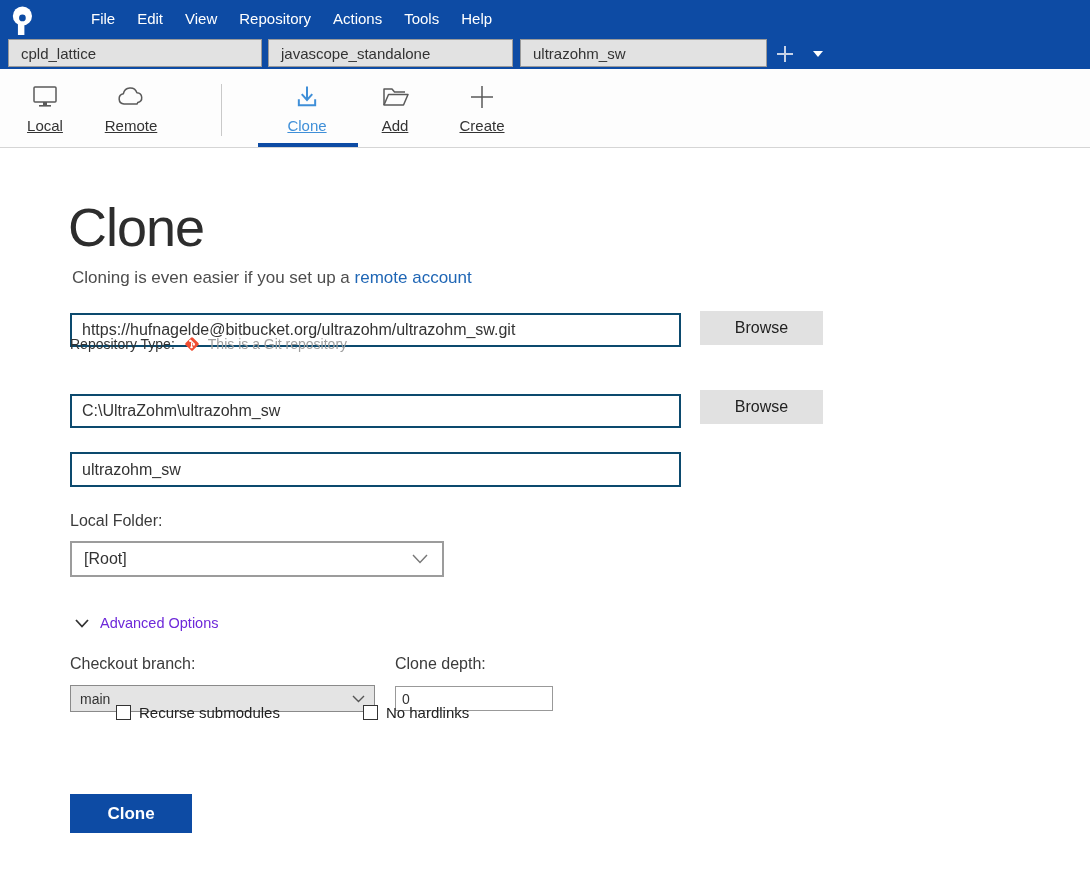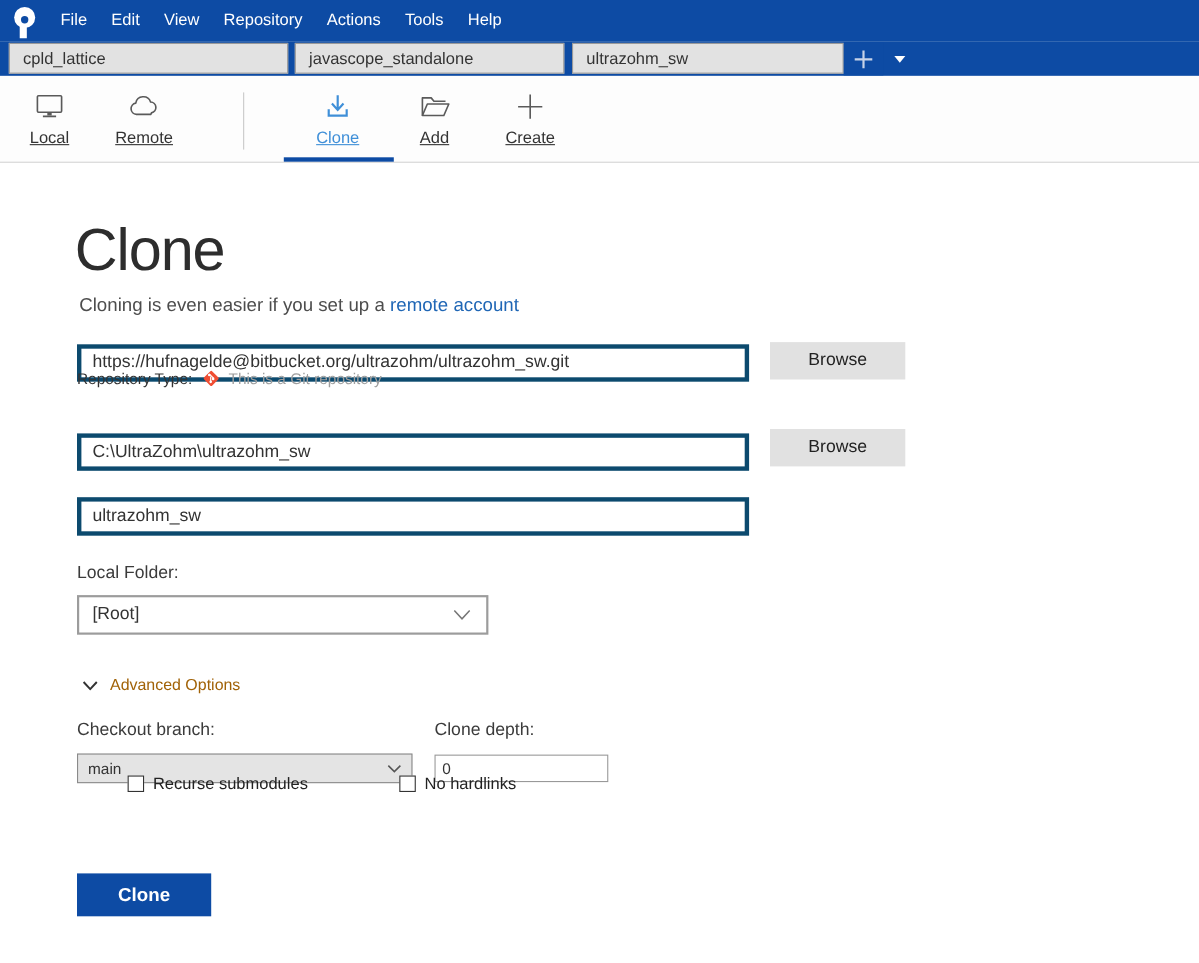--- a/index.html
+++ b/index.html
@@ -1,21 +1,21 @@
 <!DOCTYPE html>
 <html><head>
 <meta charset="utf-8">
 <style>
   * { margin:0; padding:0; box-sizing:border-box; }
   html,body { background:#fff; }
   body { font-family:"Liberation Sans","DejaVu Sans",sans-serif; }
   #app { position:relative; width:1090px; height:875px; background:#fff; overflow:hidden; }
 
   
-  .menubar { position:absolute; left:0; top:0; width:1090px; height:38px; background:#0d4ba4; display:flex; align-items:center; }
+  .menubar { position:absolute; left:0; top:0; width:1090px; height:38px; background:#0d4ba4; display:flex; align-items:center;padding-left:36px; }
   .logo { position:absolute; left:9px; top:5px; width:28px; height:30px; }
   .menu-items { display:flex; margin-left:44px; }
   .menu-item { color:#fff; font-size:15px; padding:0 11px; line-height:38px; cursor:default; }
 
   
   .tabbar { position:absolute; left:0; top:38px; width:1090px; height:31px; background:#0d4ba4; display:flex; align-items:center; }
   .tab { height:28px; margin-bottom:1px; background:#e2e2e2; border:1px solid #9a9a9a; color:#333; font-size:15px; display:flex; align-items:center; padding-left:12px; }
   .tab.t1 { margin-left:8px; width:254px; }
   .tab.t2 { margin-left:6px; width:245px; }
   .tab.t3 { margin-left:7px; width:247px; }
@@ -31,21 +31,21 @@
   .tool .tlabel { margin-top:4px; font-size:15px; color:#333;text-decoration:underline; }
   .tool.active .tlabel { color:#3f8fd8; }
   .tool-divider { position:absolute; left:221px; top:15px; width:1px; height:52px; background:#c9c9c9; }
   .clone-underline { position:absolute; left:258px; top:74px; width:100px; height:4px; background:#0d4ba4; }
 
   
   .page-title { position:absolute; left:68px; top:196px; font-size:54px; font-weight:300; color:#2d2d2d; letter-spacing:-1px; }
   .subtitle { position:absolute; left:72px; top:268px; font-size:17px; color:#4d4d4d; }
   .subtitle a { color:#1f66b5; text-decoration:none; }
 
-  .txt-input { position:absolute; border:4px solid #0c4a6e; background:#fff; font-size:16px; color:#333;
+  .txt-input { position:absolute; border:2px solid #0c4a6e; background:#fff; font-size:16px; color:#333;
                font-family:"Liberation Sans","DejaVu Sans",sans-serif; padding:0 10px; outline:none; }
   .url-input  { left:70px; top:313px; width:611px; height:34px; }
   .dest-input { left:70px; top:394px; width:611px; height:34px; }
   .name-input { left:70px; top:452px; width:611px; height:35px; }
 
   .browse-btn { position:absolute; left:700px; width:123px; height:34px; background:#e1e1e1; border:none;
                 font-family:"Liberation Sans","DejaVu Sans",sans-serif; font-size:16px; color:#222; cursor:default; }
   .browse1 { top:311px; } .browse2 { top:390px; }
 
   .repo-type-row { position:absolute; left:70px; top:334px; height:20px; display:flex; align-items:center; }
@@ -54,21 +54,21 @@
   .repo-type-value { margin-left:7px; font-size:14px; color:#9e9e9e; }
 
   .field-label { position:absolute; font-size:16px; color:#3b3b3b; }
   .lf-label { left:70px; top:512px; }
 
   .dropdown { position:absolute; background:#fff; border:2px solid #9c9c9c; display:flex; align-items:center; justify-content:space-between; cursor:default; }
   .root-dd { left:70px; top:541px; width:374px; height:36px; padding:0 14px 0 12px; }
   .dd-value { font-size:16px; color:#333; }
 
   .adv-row { position:absolute; left:75px; top:615px; display:flex; align-items:center; cursor:default; }
-  .adv-label { margin-left:11px; font-size:14.5px; color:#a16207; }
+  .adv-label { margin-left:11px; font-size:14.5px; color:#6d28d9; }
 
   .cb-label-branch { left:70px; top:655px; }
   .cb-label-depth  { left:395px; top:655px; }
 
   .branch-dd { left:70px; top:685px; width:305px; height:27px; background:#e4e4e4; border:1px solid #8a8a8a; padding:0 9px; }
   .branch-dd .dd-value { font-size:14px; }
   .depth-input { left:395px; top:686px; width:158px; height:25px; border:1px solid #999; font-size:14px; padding:0 6px; }
 
   .checkbox-row { position:absolute; top:704px; left:70px; display:flex; align-items:center;padding-left:46px; }
   .cb-box { width:15px; height:15px; border:1px solid #333; background:#fff; display:inline-block; }

